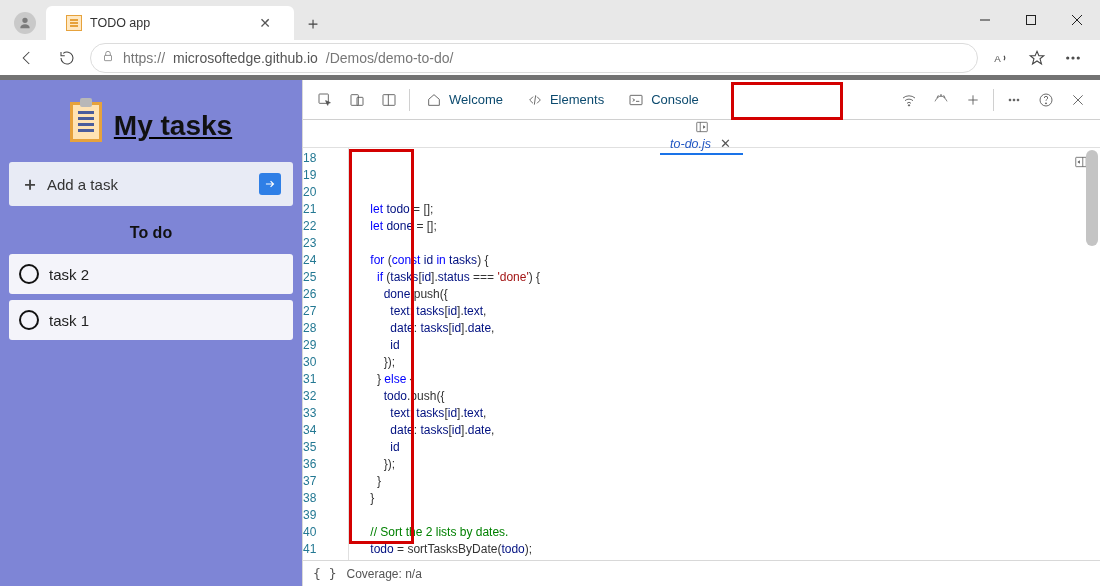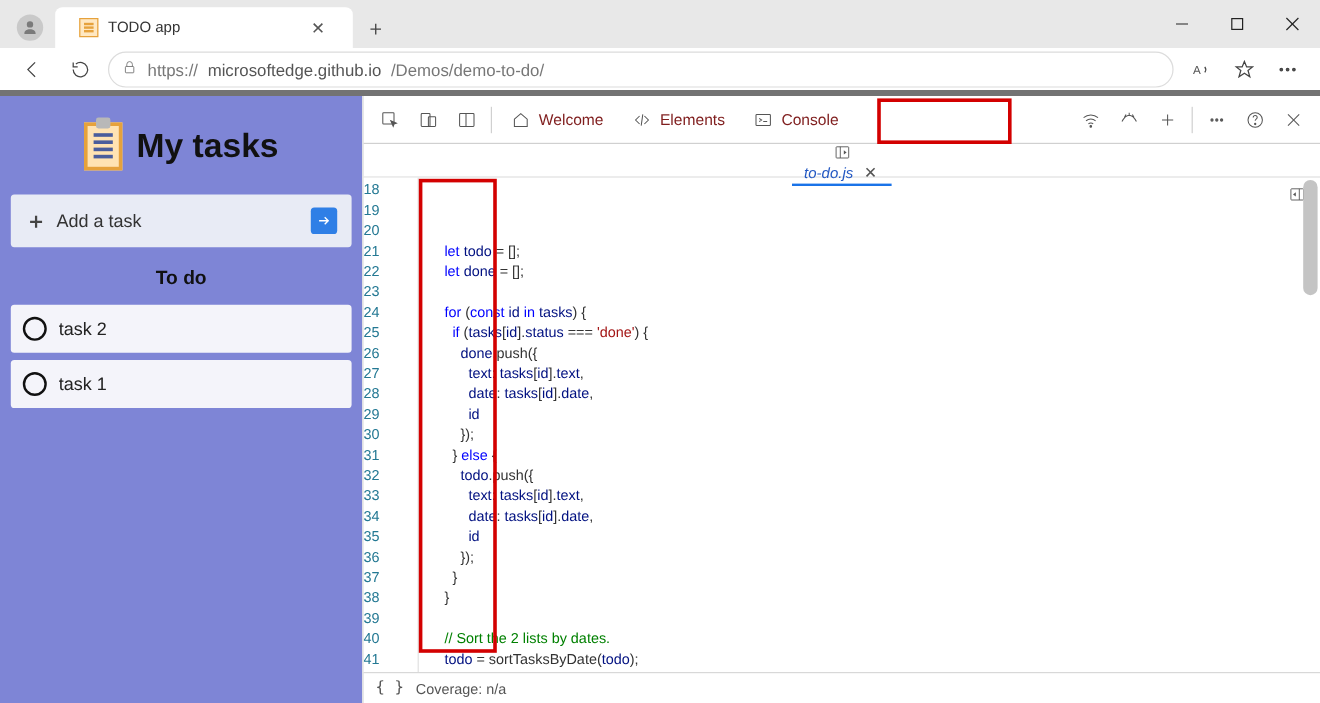--- a/index.html
+++ b/index.html
@@ -23,42 +23,42 @@
   .iconbtn{width:34px;height:34px;display:flex;align-items:center;justify-content:center;color:#555;border-radius:4px;}
   .iconbtn svg{width:18px;height:18px;stroke:#444;stroke-width:1.4;fill:none;}
   .urlbox{flex:1;height:30px;border:1px solid #dcdcdc;border-radius:15px;display:flex;align-items:center;padding:0 10px;gap:8px;font-size:14px;color:#777;}
   .urlbox .lock svg{width:14px;height:14px;stroke:#777;fill:none;stroke-width:1.3;}
   .url-dark{color:#555;}
   .addr-right{display:flex;gap:2px;}
 
   
   .main{display:flex;height:506px;}
   .app-pane{width:302px;background:#7e85d6;padding:6px 9px;display:flex;flex-direction:column;gap:8px;}
-  .app-title-row{display:flex;justify-content:center;align-items:center;gap:12px;margin:16px 0 12px;}
+  .app-title-row{display:flex;justify-content:center;align-items:flex-end;gap:12px;margin:16px 0 12px;text-decoration:underline;}
   .clipicon{width:32px;height:40px;background:#ffe3b3;border:3px solid #e6a23c;position:relative;}
   .clipicon::before{content:"";position:absolute;top:-7px;left:7px;right:7px;height:9px;background:#b8b8b8;border-radius:2px;}
   .clipicon::after{content:"";position:absolute;left:5px;right:5px;top:6px;height:3px;background:#4a5d9c;box-shadow:0 6px 0 #4a5d9c,0 12px 0 #4a5d9c,0 18px 0 #4a5d9c;}
   .app-title{font-size:28px;font-weight:700;color:#111;}
   .add-row{background:#e8ebf5;border-radius:3px;height:44px;display:flex;align-items:center;padding:0 12px;gap:8px;}
   .plus{font-size:18px;color:#444;font-weight:600;}
   .add-label{font-size:15px;color:#333;flex:1;}
   .go-btn{width:22px;height:22px;background:#2f7fe6;border-radius:3px;display:flex;align-items:center;justify-content:center;}
   .go-btn svg{width:14px;height:14px;stroke:#fff;stroke-width:2;fill:none;}
   .section-head{text-align:center;font-size:16px;color:#111;margin-top:10px;margin-bottom:4px;font-weight:bold;}
   .task-row{background:#f4f4fa;border-radius:3px;height:40px;display:flex;align-items:center;padding:0 10px;gap:10px;margin-bottom:6px;}
   .radio{width:20px;height:20px;border:2.5px solid #111;border-radius:50%;}
   .task-label{font-size:15px;color:#222;}
 
   
   .dev-pane{flex:1;background:#fff;border-left:1px solid #d8d8d8;display:flex;flex-direction:column;position:relative;}
   .dev-toolbar{height:40px;border-bottom:1px solid #d0d0d0;display:flex;align-items:center;padding:0 6px;gap:0;}
   .dev-iconcell{width:32px;height:32px;display:flex;align-items:center;justify-content:center;}
   .dev-iconcell svg{width:16px;height:16px;stroke:#555;stroke-width:1.3;fill:none;}
   .dev-sep{width:1px;height:22px;background:#d0d0d0;margin:0 4px;}
-  .dev-tab{display:flex;align-items:center;gap:7px;padding:0 12px;height:40px;font-size:13px;color:#7f1d1d;}
+  .dev-tab{display:flex;align-items:center;gap:7px;padding:0 12px;height:40px;font-size:13px;color:#0c4a6e;}
   .dev-tab.active{box-shadow: inset 0 -2px 0 #1a73e8;}
   .dev-tab svg{width:16px;height:16px;stroke:#555;stroke-width:1.3;fill:none;}
   .dev-red-box{position:absolute;border:3px solid #d30000;pointer-events:none;}
   .dev-tab-outline{left:428px;top:2px;width:112px;height:38px;}
   .dev-right{margin-left:auto;display:flex;align-items:center;}
 
   .filerow{height:28px;border-bottom:1px solid #e0e0e0;display:flex;align-items:center;padding:0 6px;position:relative;flex-direction:column;}
   .filerow-left{width:26px;display:flex;align-items:center;justify-content:center;}
   .filerow-left svg{width:14px;height:14px;stroke:#555;fill:none;stroke-width:1.3;}
   .filetab{display:flex;align-items:center;gap:7px;height:28px;padding:0 10px;font-size:12.5px;font-style:italic;color:#2358c3;border-bottom:2px solid #1a73e8;}

